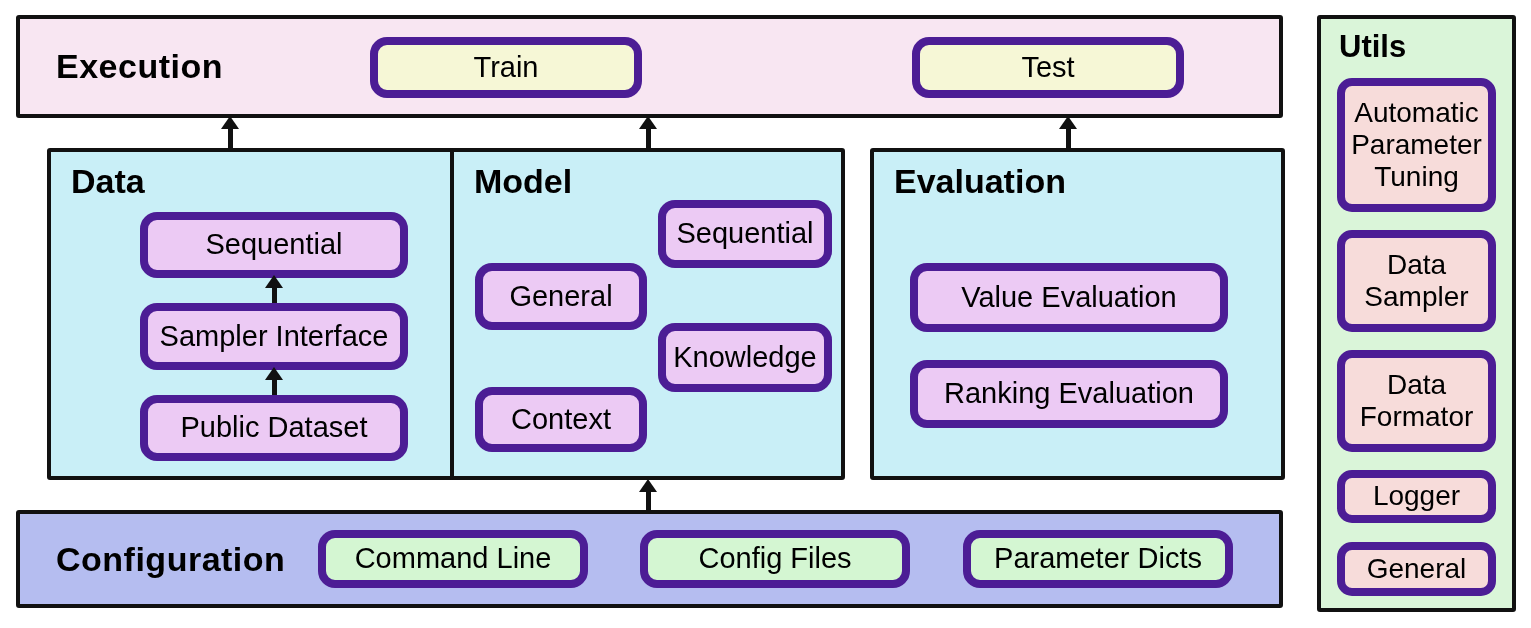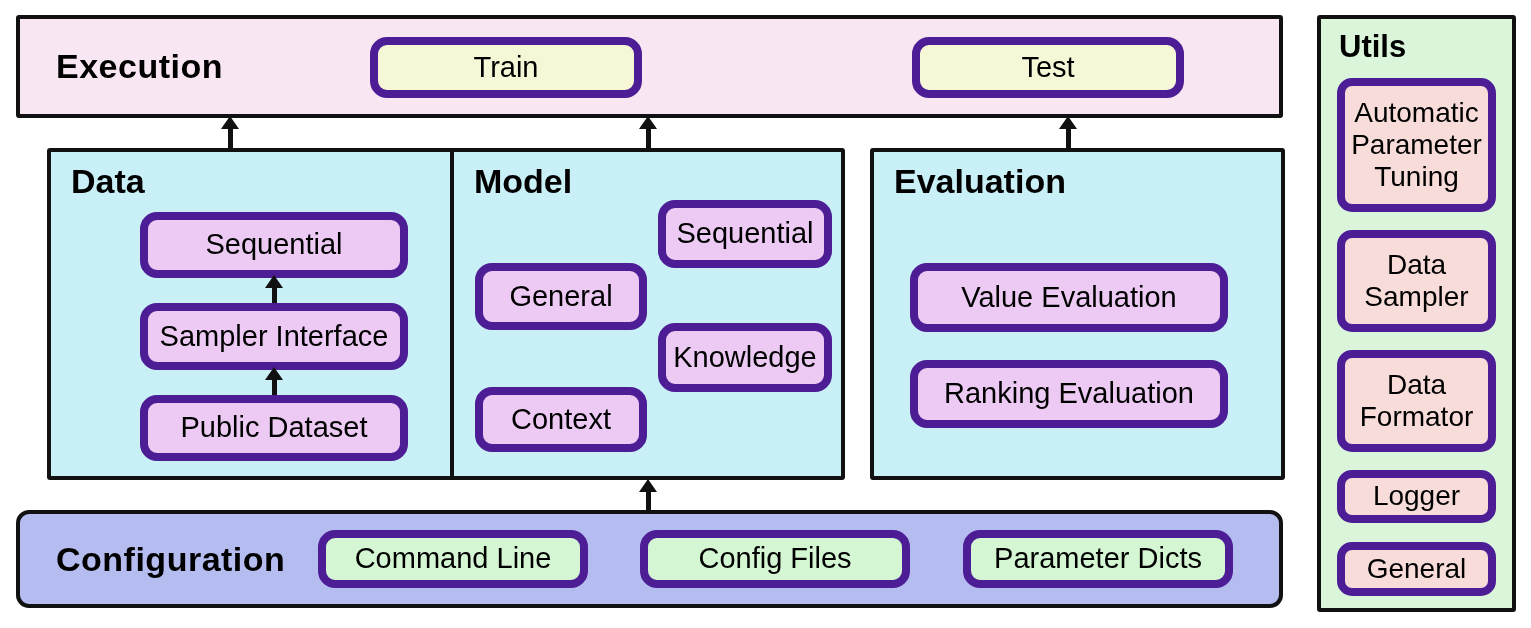--- a/index.html
+++ b/index.html
@@ -33,21 +33,21 @@
 
   .chip-sequential{left:204px;top:48px;width:174px;height:68px;}
   .chip-general{left:21px;top:111px;width:172px;height:67px;}
   .chip-knowledge{left:204px;top:171px;width:174px;height:69px;}
   .chip-context{left:21px;top:235px;width:172px;height:65px;}
 
   .chip-valueeval{left:36px;top:111px;width:318px;height:69px;}
   .chip-rankeval{left:36px;top:208px;width:318px;height:68px;}
 
   
-  .configuration{left:16px;top:510px;width:1267px;height:98px;background:#b5bdf0;border-radius:13px;}
+  .configuration{left:16px;top:510px;width:1267px;height:98px;background:#b5bdf0;}
   .chip-green{background:#d4f6d2;}
   .chip-cmdline{left:298px;top:16px;width:270px;height:58px;}
   .chip-cfgfiles{left:620px;top:16px;width:270px;height:58px;}
   .chip-paramdicts{left:943px;top:16px;width:270px;height:58px;}
 
   
   .utils{left:1317px;top:15px;width:199px;height:597px;background:#daf5d9;}
   .utils-title{position:absolute;left:18px;top:10px;font-size:31px;font-weight:bold;}
   .chip-rose{background:#f7dcda;border-radius:15px;font-size:28px;left:16px;width:159px;}
   .chip-apt{top:59px;height:134px;}

